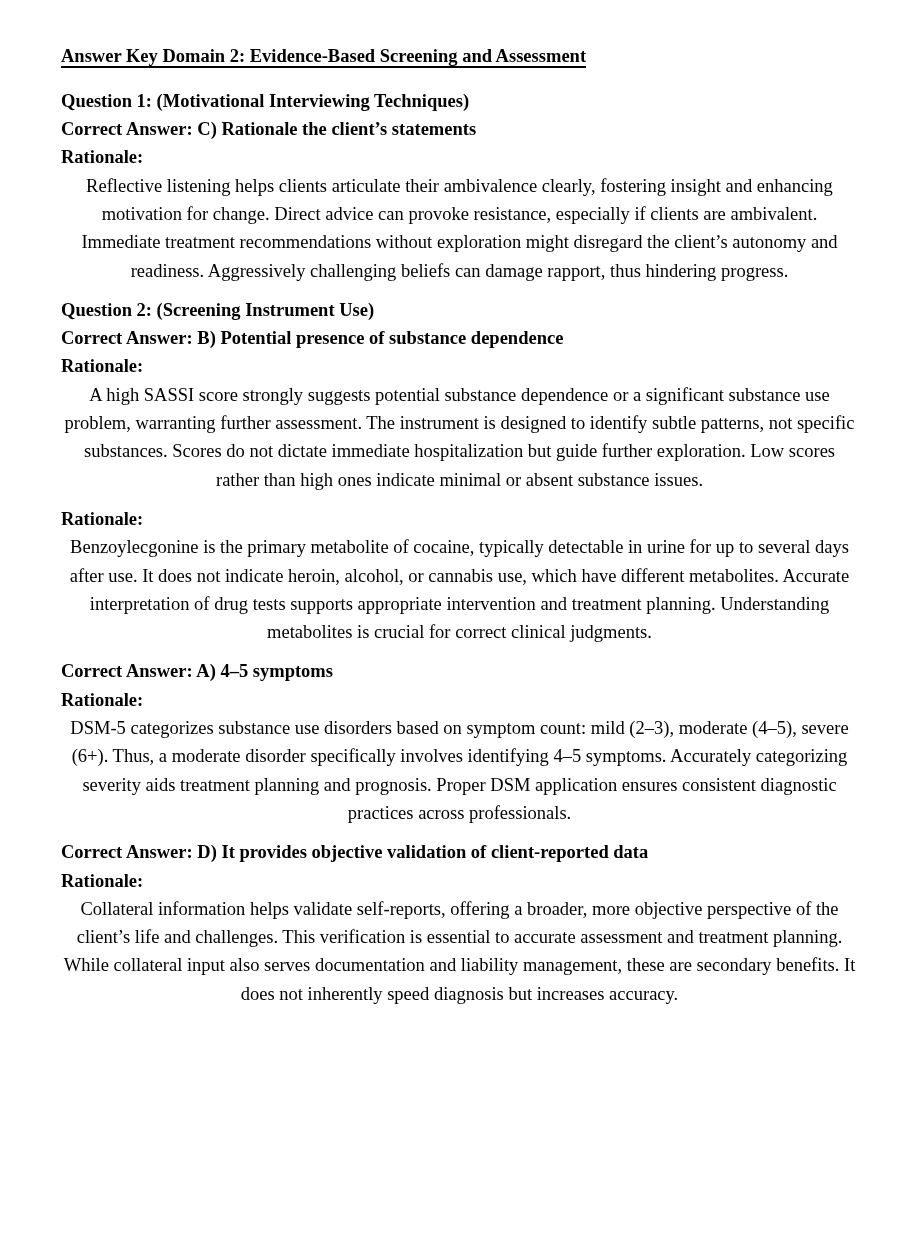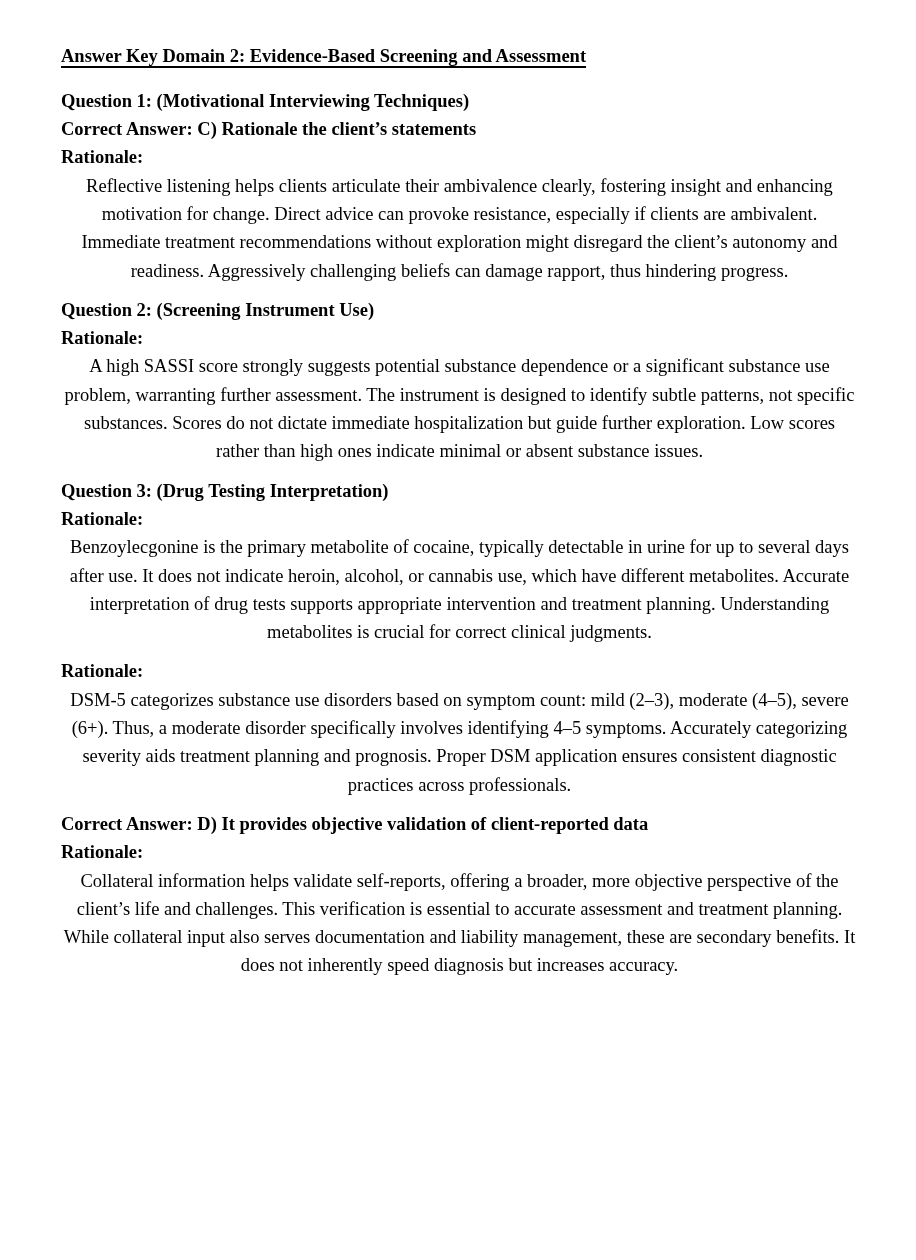--- a/index.html
+++ b/index.html
@@ -49,31 +49,32 @@
 
   <section class="qblock">
     <div class="qline">Question 1: (Motivational Interviewing Techniques)</div>
     <div class="qline">Correct Answer: C) Rationale the client’s statements</div>
     <div class="qline">Rationale:</div>
     <p class="rationale-body">Reflective listening helps clients articulate their ambivalence clearly, fostering insight and enhancing motivation for change. Direct advice can provoke resistance, especially if clients are ambivalent. Immediate treatment recommendations without exploration might disregard the client’s autonomy and readiness. Aggressively challenging beliefs can damage rapport, thus hindering progress.</p>
   </section>
 
   <section class="qblock">
     <div class="qline">Question 2: (Screening Instrument Use)</div>
+    <div class="qline">Correct Answer: B) Potential presence of substance dependence</div>
     <div class="qline">Rationale:</div>
     <p class="rationale-body">A high SASSI score strongly suggests potential substance dependence or a significant substance use problem, warranting further assessment. The instrument is designed to identify subtle patterns, not specific substances. Scores do not dictate immediate hospitalization but guide further exploration. Low scores rather than high ones indicate minimal or absent substance issues.</p>
   </section>
 
   <section class="qblock">
-    <div class="qline">Question 3: (Drug Testing Interpretation)</div>
     <div class="qline">Rationale:</div>
     <p class="rationale-body">Benzoylecgonine is the primary metabolite of cocaine, typically detectable in urine for up to several days after use. It does not indicate heroin, alcohol, or cannabis use, which have different metabolites. Accurate interpretation of drug tests supports appropriate intervention and treatment planning. Understanding metabolites is crucial for correct clinical judgments.</p>
   </section>
 
   <section class="qblock">
+    <div class="qline">Correct Answer: A) 4–5 symptoms</div>
     <div class="qline">Rationale:</div>
     <p class="rationale-body">DSM-5 categorizes substance use disorders based on symptom count: mild (2–3), moderate (4–5), severe (6+). Thus, a moderate disorder specifically involves identifying 4–5 symptoms. Accurately categorizing severity aids treatment planning and prognosis. Proper DSM application ensures consistent diagnostic practices across professionals.</p>
   </section>
 
   <section class="qblock">
     <div class="qline">Correct Answer: D) It provides objective validation of client-reported data</div>
     <div class="qline">Rationale:</div>
     <p class="rationale-body">Collateral information helps validate self-reports, offering a broader, more objective perspective of the client’s life and challenges. This verification is essential to accurate assessment and treatment planning. While collateral input also serves documentation and liability management, these are secondary benefits. It does not inherently speed diagnosis but increases accuracy.</p>
   </section>
 

